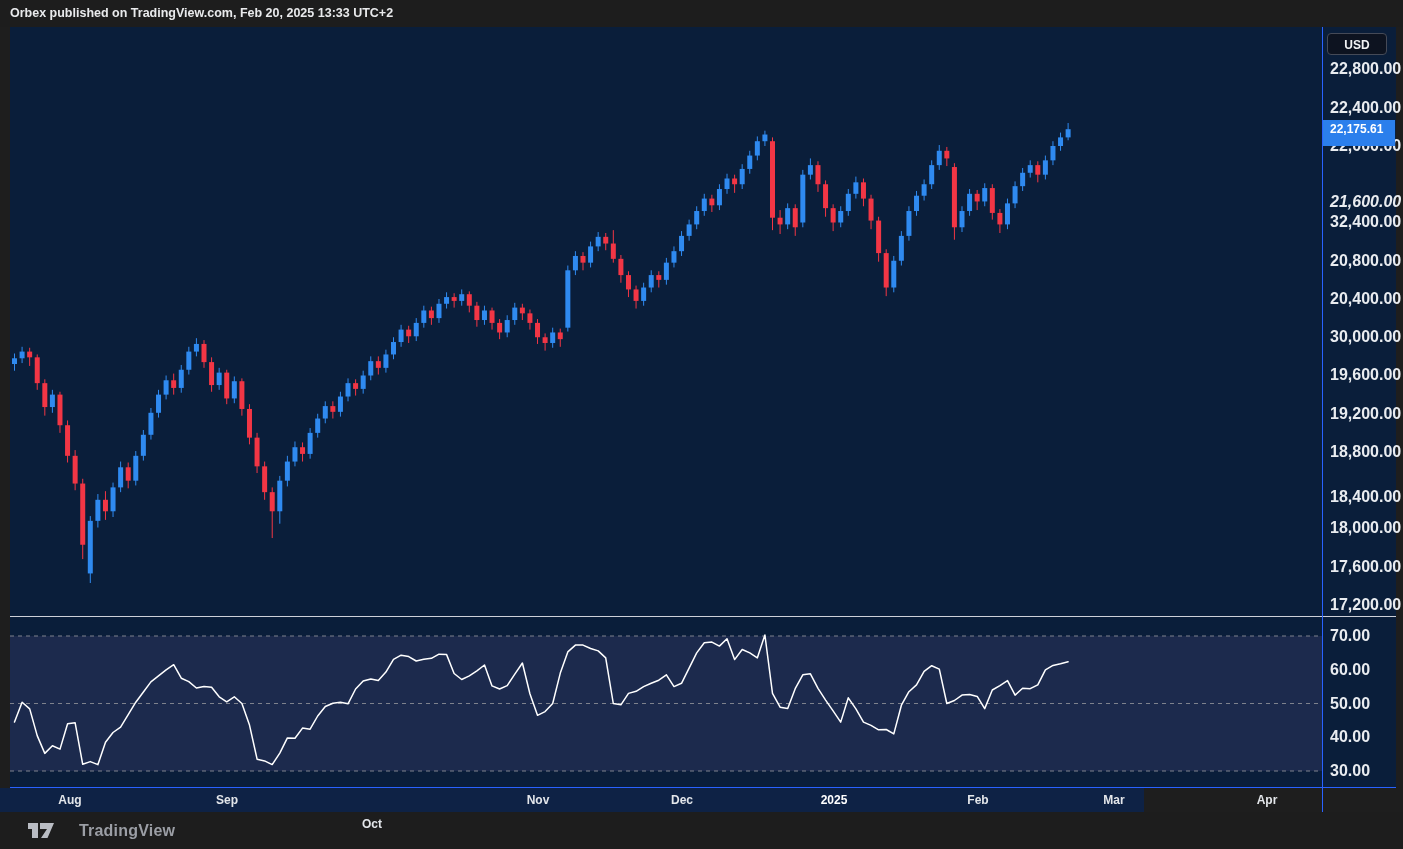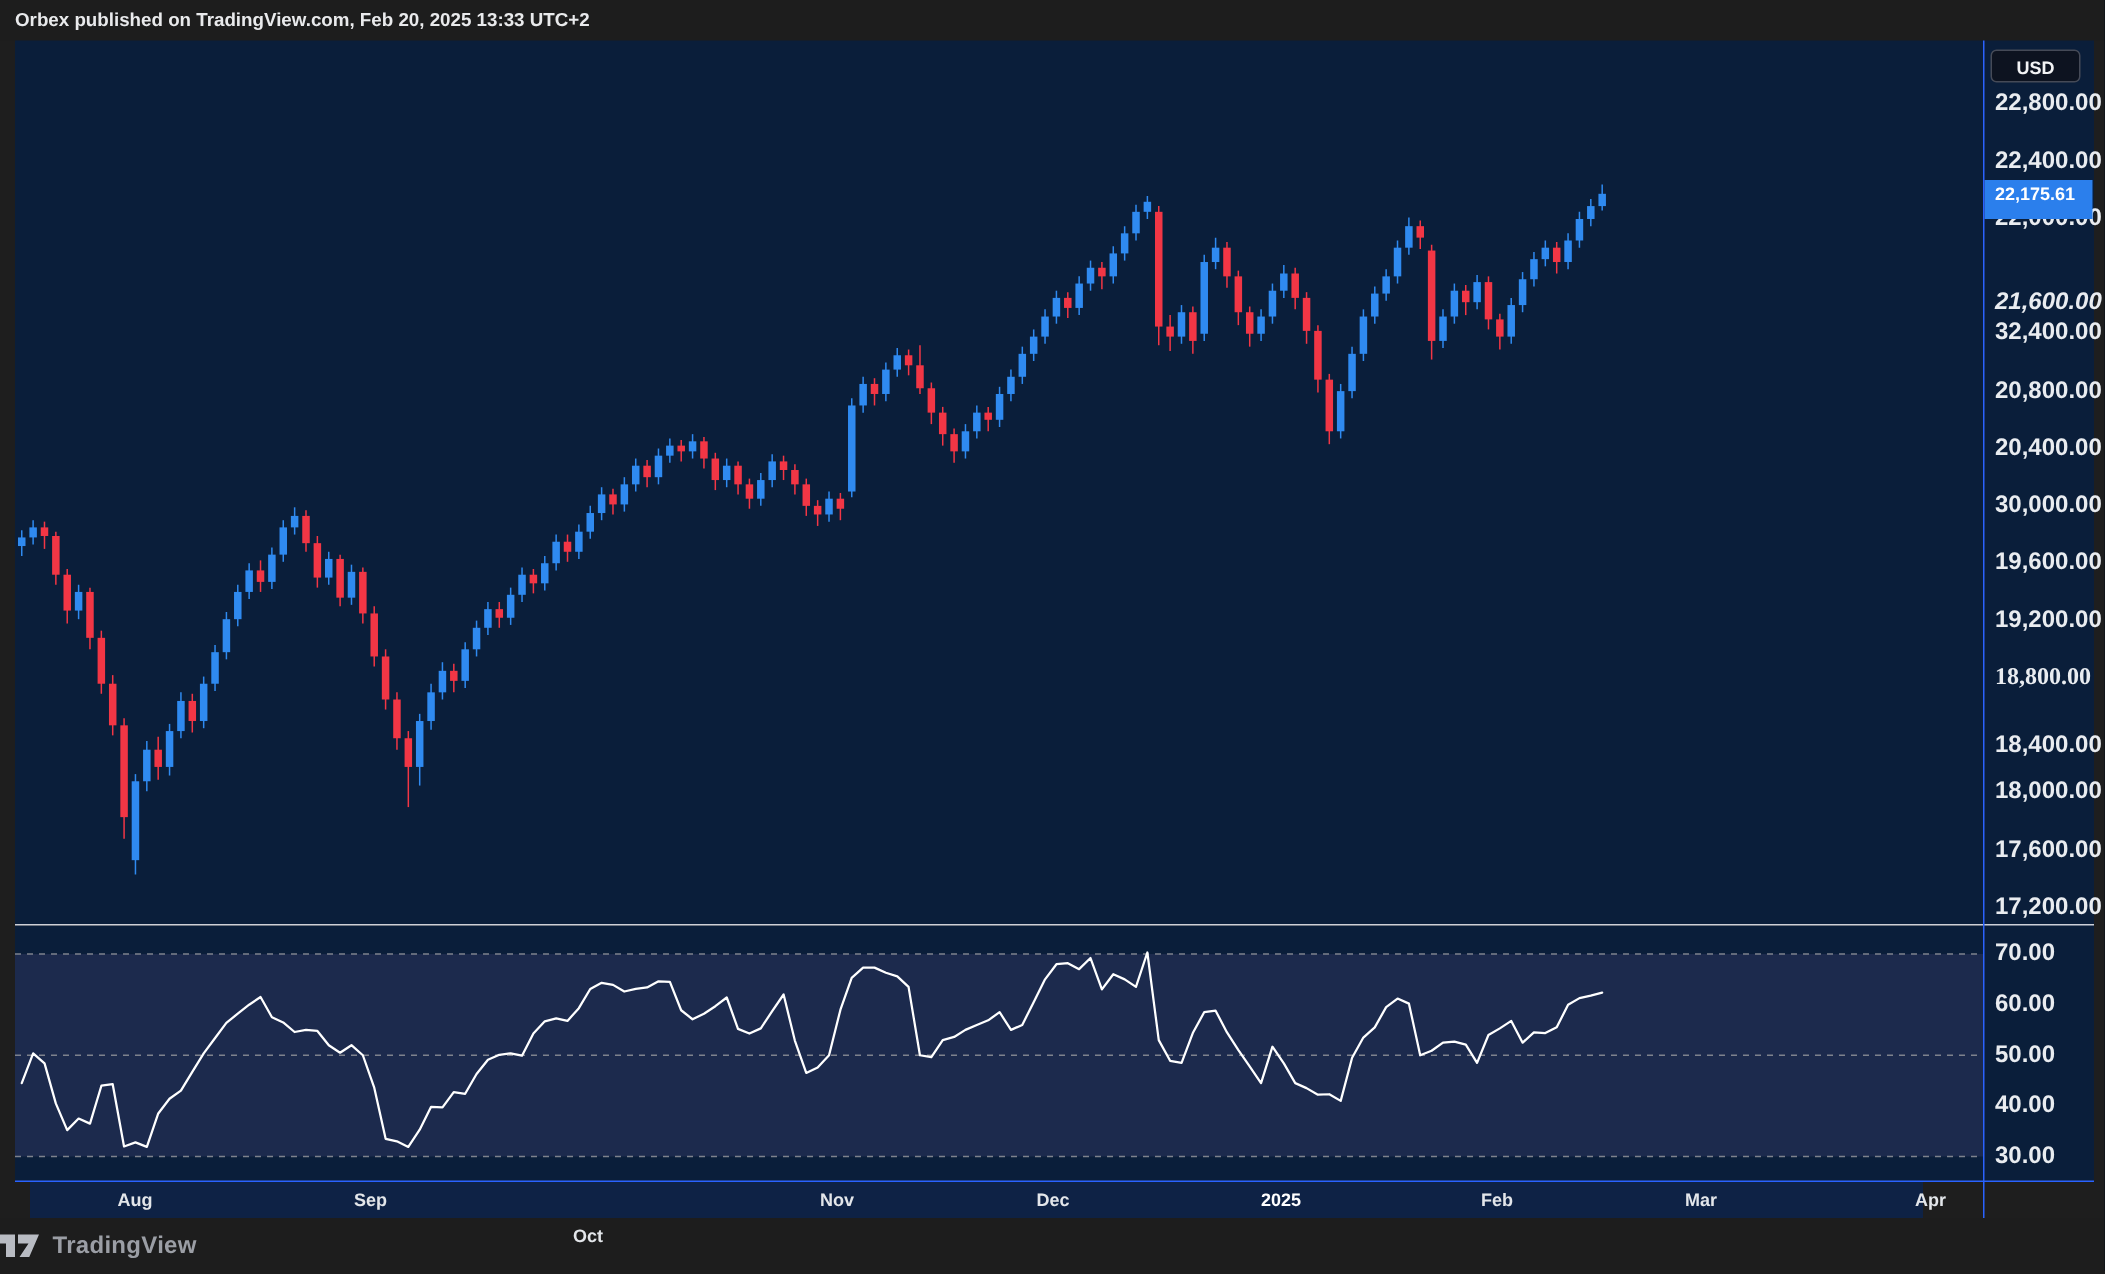--- a/index.html
+++ b/index.html
@@ -14,21 +14,21 @@
     background:#1d1d1d;color:#e9eaec;font-size:12.5px;font-weight:700;
     line-height:27px;padding-left:10px;box-sizing:border-box;white-space:nowrap;
   }
   .pane{position:absolute;background:#0a1e3a;}
   .main-pane{left:10px;top:27px;width:1312px;height:589px;}
   .rsi-pane{left:10px;top:617px;width:1312px;height:170px;}
   .sep-white{position:absolute;left:10px;top:616px;width:1386px;height:1px;background:#cdd0d8;z-index:6;}
   .sep-blue{position:absolute;left:10px;top:787px;width:1386px;height:1px;background:#2962ff;z-index:6;}
   .vline-blue{position:absolute;left:1322px;top:27px;width:1px;height:785px;background:#2962ff;z-index:7;}
   .time-axis{
-    position:absolute;left:20px;top:788px;width:1262px;height:24px;
+    position:absolute;left:0;top:788px;width:1144px;height:24px;
     background:#0e2245;z-index:5;
   }
   .time-label{
     position:absolute;top:0;height:24px;line-height:24px;transform:translateX(-50%);
     color:#e3e6ea;font-size:12px;font-weight:700;white-space:nowrap;
   }
   .time-label.major{color:#ffffff;}
   .price-axis{
     position:absolute;left:1323px;top:27px;width:73px;height:760px;
     background:#0a1e3a;z-index:5;
@@ -43,21 +43,21 @@
     color:#f2f3f5;font-size:12px;font-weight:700;text-align:center;line-height:22px;
     cursor:pointer;box-sizing:border-box;
   }
   .price-tag{
     position:absolute;left:0;width:72px;height:26px;line-height:18px;
     color:#ffffff;font-size:12px;font-weight:700;padding-left:7px;box-sizing:border-box;
     z-index:8;
   }
   .footer{
     position:absolute;left:0;top:812px;width:1403px;height:37px;background:#1d1d1d;
-    display:flex;align-items:center;box-sizing:border-box;gap:8px;
+    display:flex;align-items:center;padding-left:28px;box-sizing:border-box;gap:24px;
   }
   .tv-logo{display:inline-flex;cursor:pointer;}
   .tv-text{color:#9b9ea5;font-size:16px;font-weight:700;letter-spacing:0.2px;cursor:pointer;}
   svg{display:block;}
 </style>
 </head>
 <body>
 
 <div class="screenshot">
 
@@ -660,21 +660,21 @@
   <div class="price-label" style="top: 34.4958px;">22,800.00</div>
       <div class="price-label" style="top: 72.7458px;">22,400.00</div>
       <div class="price-label" style="top: 110.996px;">22,000.00</div>
       <div class="price-label" style="top: 167px; font-style: italic;">21,600.00</div>
       <div class="price-label" style="top: 187.496px;">32,400.00</div>
       <div class="price-label" style="top: 225.746px;">20,800.00</div>
       <div class="price-label" style="top: 263.996px;">20,400.00</div>
       <div class="price-label" style="top: 302.246px;">30,000.00</div>
       <div class="price-label" style="top: 340.496px;">19,600.00</div>
       <div class="price-label" style="top: 378.746px;">19,200.00</div>
-      <div class="price-label" style="top: 416.996px; font-family: Liberation Serif, serif;">18,800.00</div>
+      <div class="price-label" style="top: 416.996px;">18,800.00</div>
       <div class="price-label" style="top: 462px;">18,400.00</div>
       <div class="price-label" style="top: 493.496px;">18,000.00</div>
       <div class="price-label" style="top: 531.746px;">17,600.00</div>
       <div class="price-label" style="top: 569.996px;">17,200.00</div>
       <div class="price-label" style="top: 601px;">70.00</div>
       <div class="price-label" style="top: 634.75px;">60.00</div>
       <div class="price-label" style="top: 668.5px;">50.00</div>
       <div class="price-label" style="top: 702.25px;">40.00</div>
       <div class="price-label" style="top: 736px;">30.00</div>
     </div>

